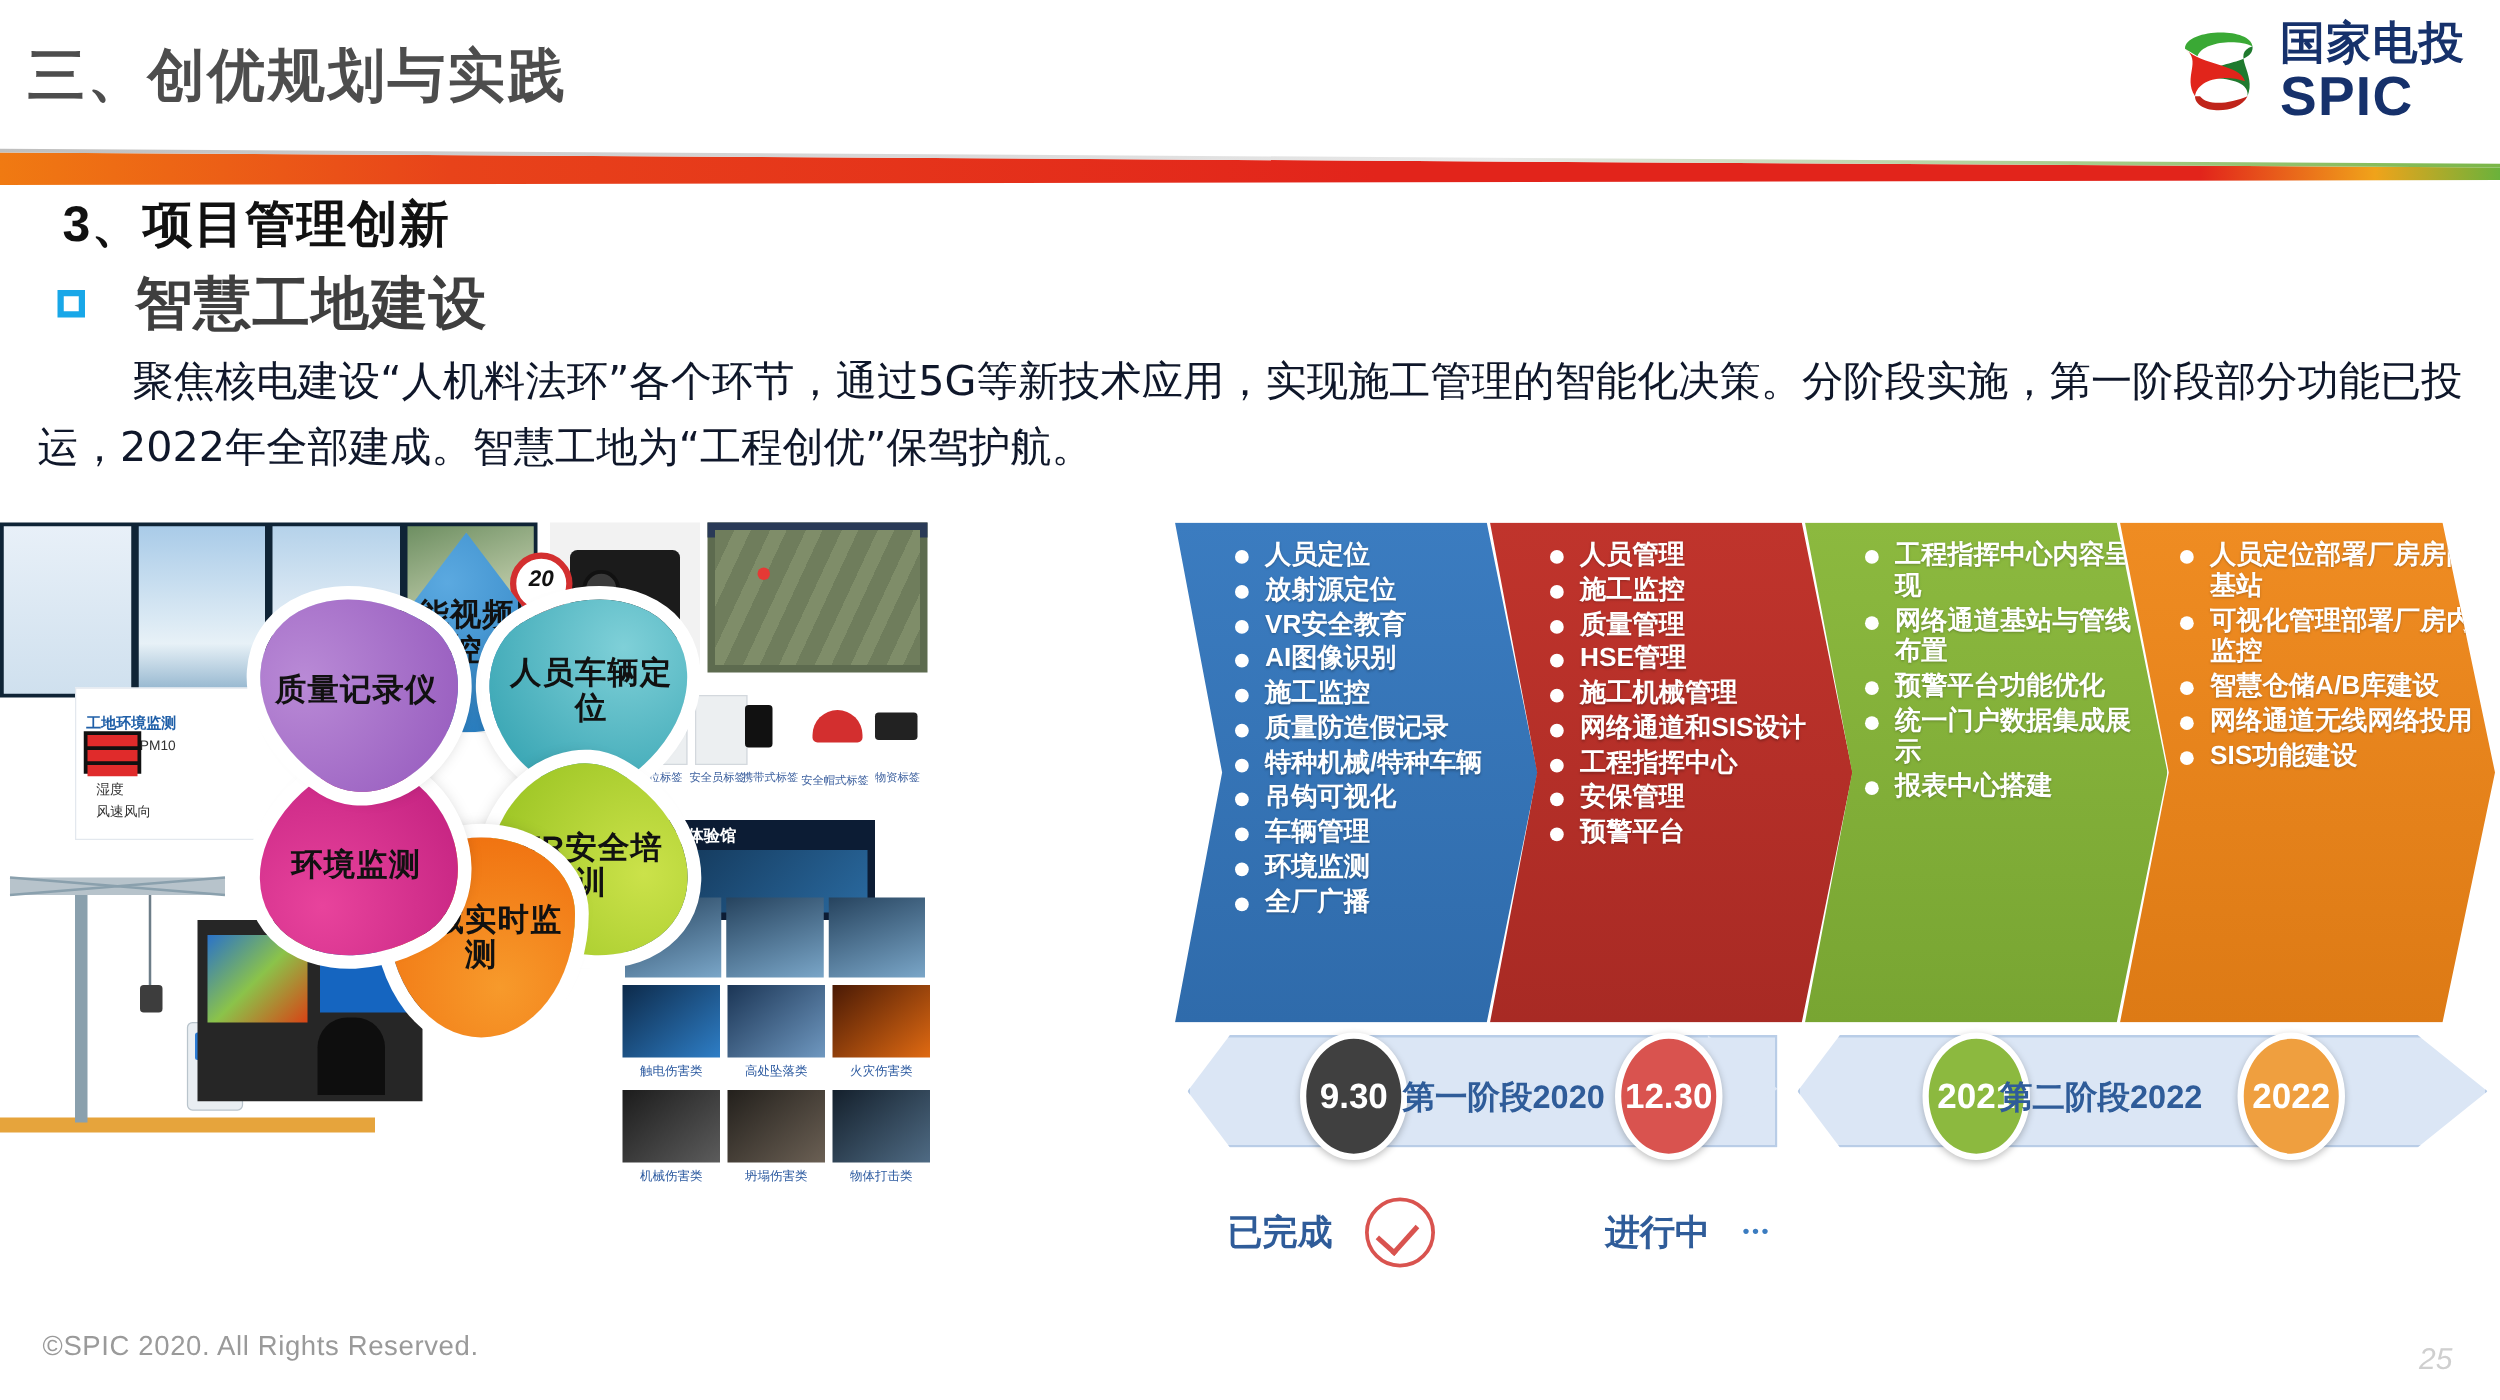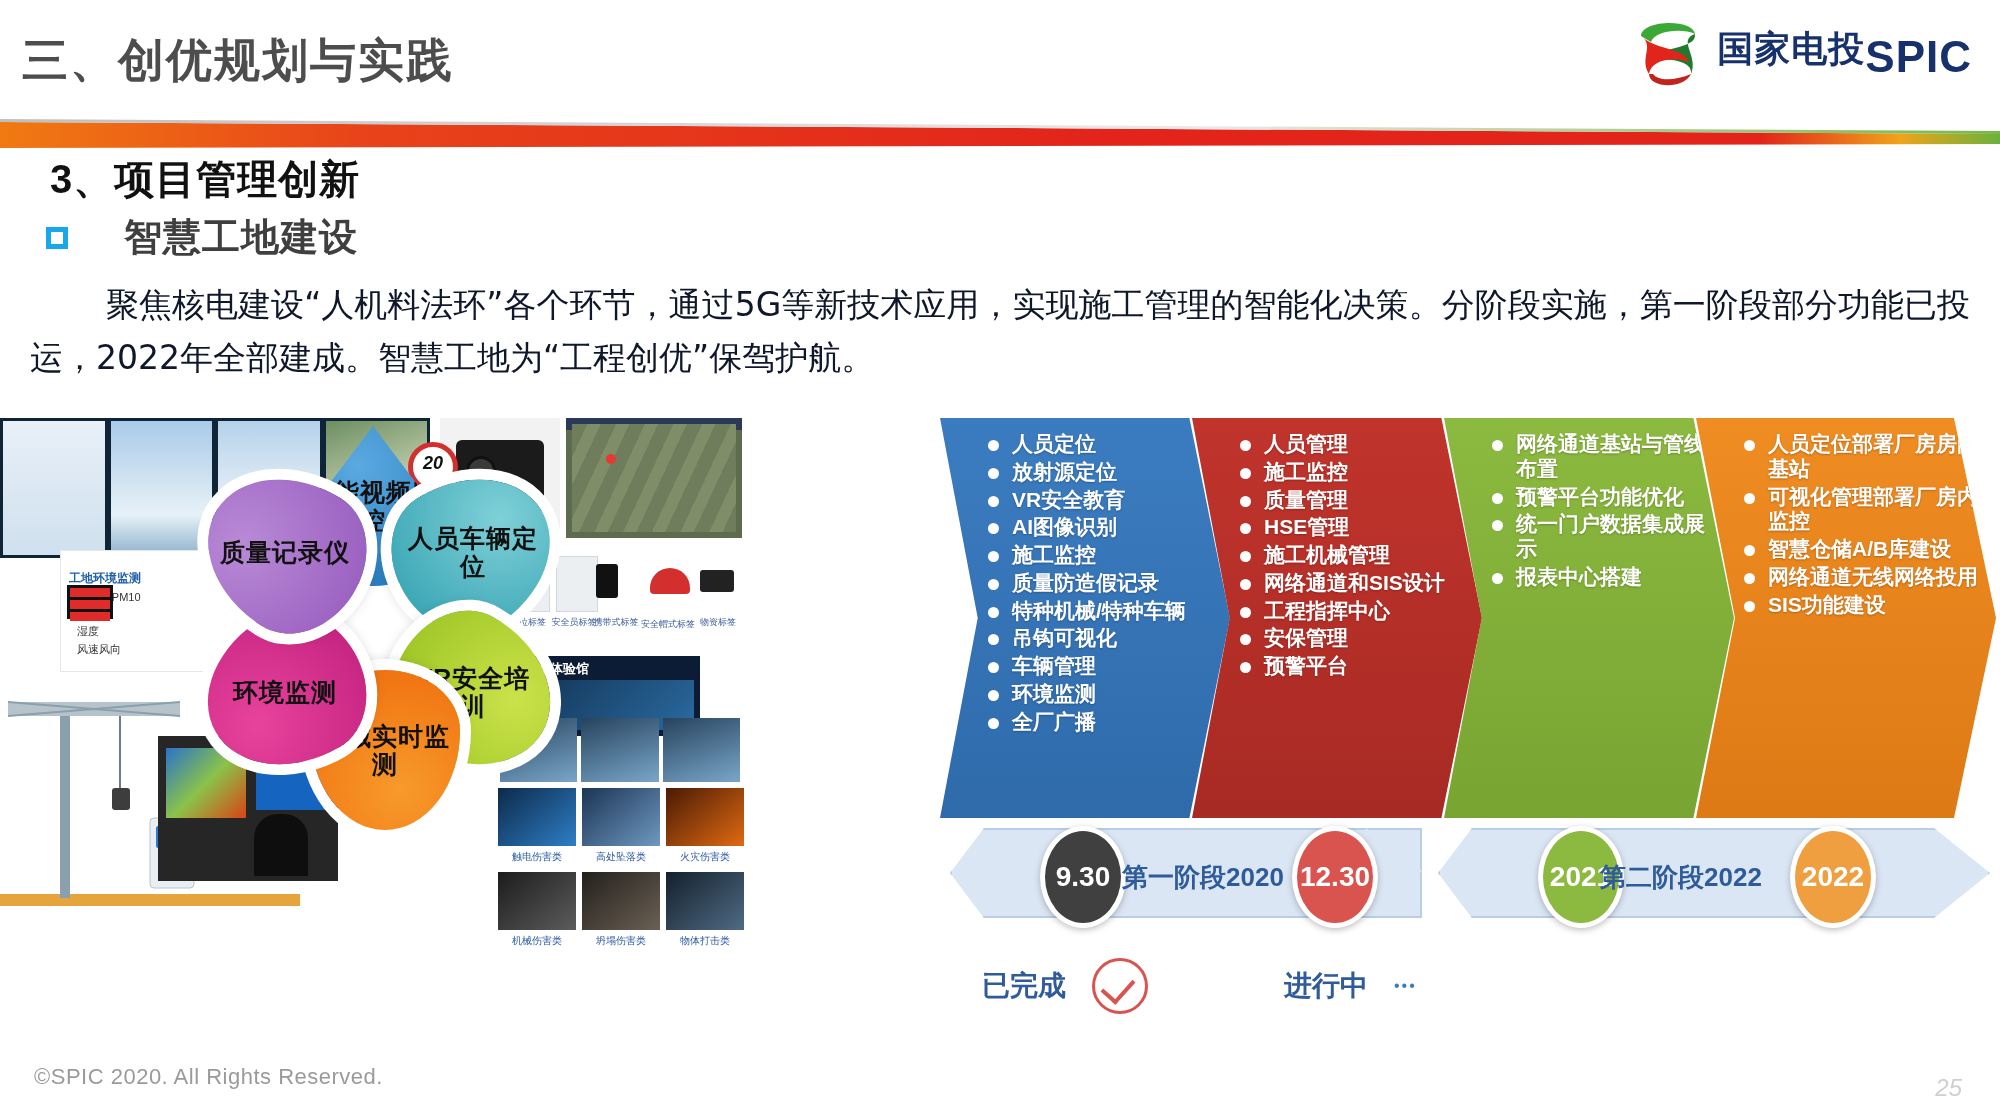--- a/index.html
+++ b/index.html
@@ -12,37 +12,37 @@
   .slide{position:absolute;inset:0;}
 
   
   .slide-title{
     position:absolute;left:22px;top:30px;
     font-size:46px;font-weight:700;color:#4d4d4d;letter-spacing:2px;
     white-space:nowrap;
   }
   .logo{position:absolute;right:28px;top:16px;display:flex;align-items:center;gap:14px;}
   .logo-mark{width:70px;height:78px;position:relative;}
-  .logo-text{display:flex;flex-direction:row;line-height:1;}
+  .logo-text{display:flex;flex-direction:column;line-height:1;}
   .logo-cn{font-size:36px;font-weight:800;color:#16316b;letter-spacing:1px;}
   .logo-en{font-size:44px;font-weight:800;color:#16316b;letter-spacing:1px;margin-top:4px;}
 
   
   .ribbon{position:absolute;left:0;top:118px;width:2000px;height:34px;overflow:hidden;}
 
   
   .head3{
     position:absolute;left:50px;top:152px;
     font-size:40px;font-weight:700;color:#111;letter-spacing:1px;white-space:nowrap;
   }
   .bullet-row{position:absolute;left:46px;top:212px;display:flex;align-items:center;gap:40px;}
   .bullet-sq{
     width:22px;height:22px;border:5px solid #18a7e8;box-sizing:border-box;flex:0 0 auto;
   }
-  .bullet-label{font-size:38px;font-weight:700;color:#3f3f3f;letter-spacing:1px;white-space:nowrap;margin-left:16px;}
+  .bullet-label{font-size:46px;font-weight:700;color:#3f3f3f;letter-spacing:1px;white-space:nowrap;}
   .para{
     position:absolute;left:30px;top:278px;width:1940px;
     font-size:33px;color:#0f172a;line-height:1.62;text-align:justify;text-indent:76px;
     font-family:"DejaVu Sans","Liberation Sans",sans-serif;font-weight:400;
   }
 
   
   .collage{position:absolute;left:0;top:418px;width:740px;height:640px;}
 
   
@@ -376,20 +376,21 @@
         <li>施工机械管理</li>
         <li>网络通道和SIS设计</li>
         <li>工程指挥中心</li>
         <li>安保管理</li>
         <li>预警平台</li>
       </ul>
     </div>
 
     <div class="chev c3">
       <ul>
+        <li>工程指挥中心内容呈现</li>
         <li>网络通道基站与管线布置</li>
         <li>预警平台功能优化</li>
         <li>统一门户数据集成展示</li>
         <li>报表中心搭建</li>
       </ul>
     </div>
 
     <div class="chev c4">
       <ul>
         <li>人员定位部署厂房房间基站</li>

